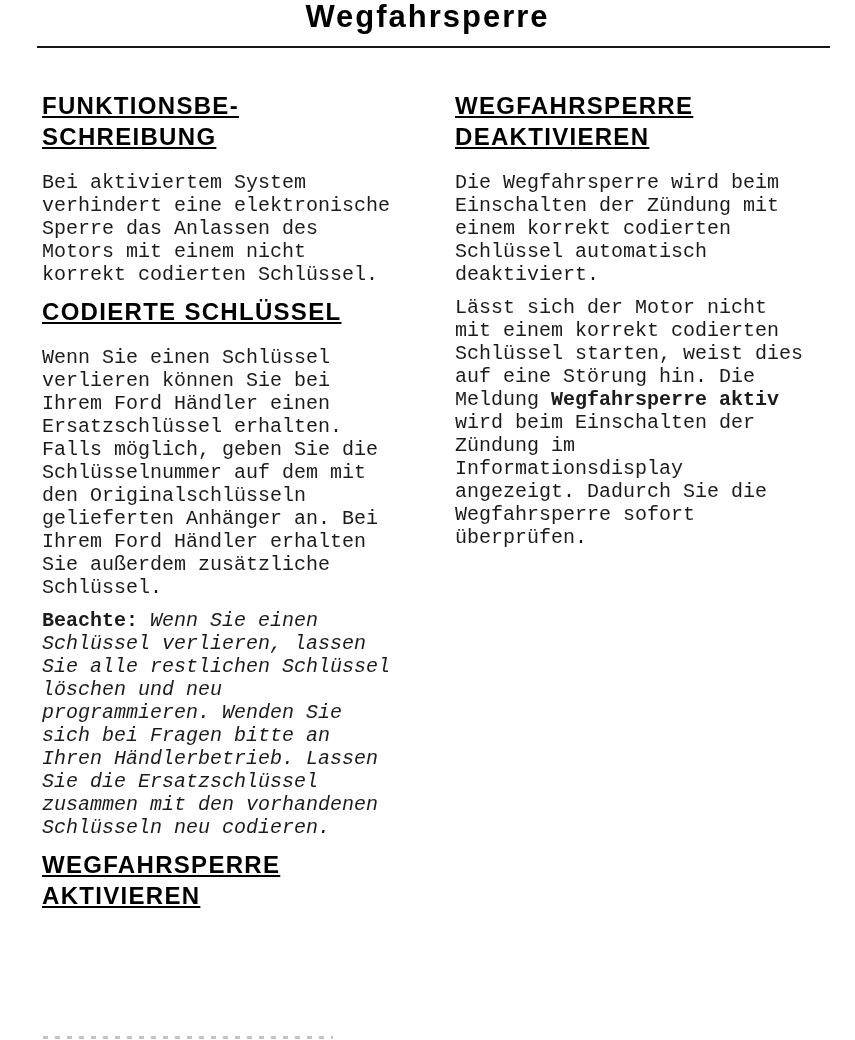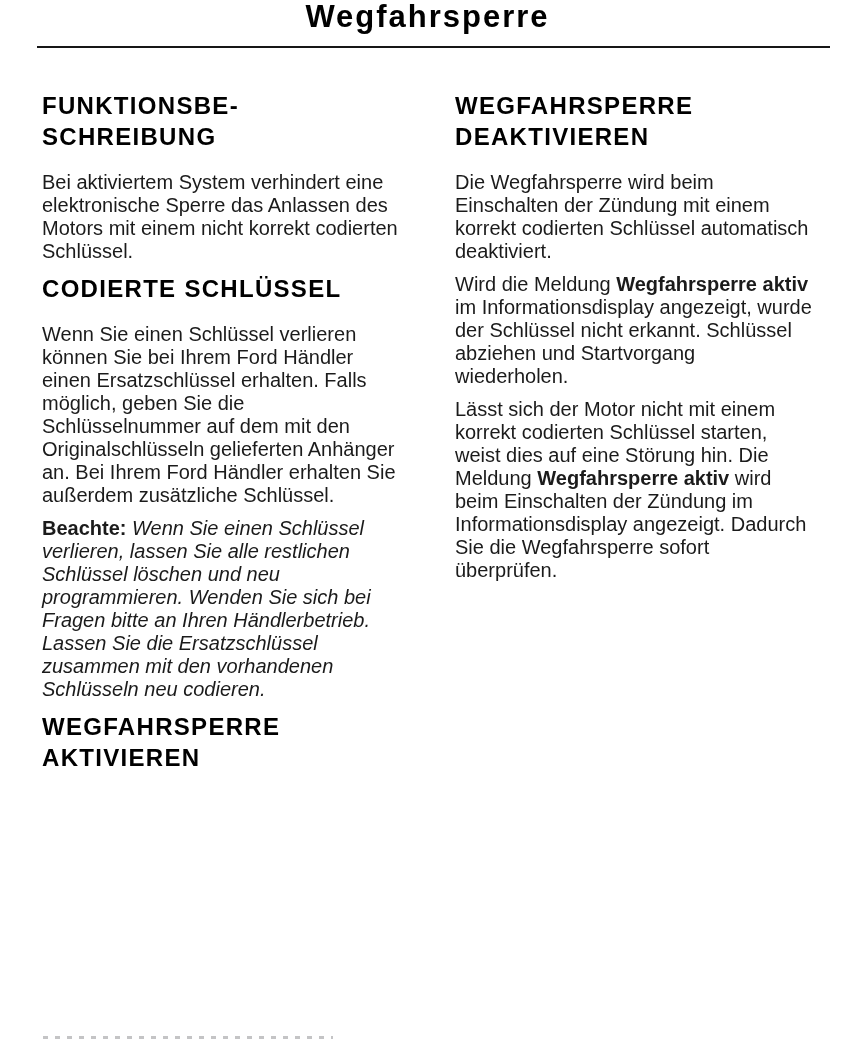--- a/index.html
+++ b/index.html
@@ -45,26 +45,28 @@
   .section { margin-top: 0; }
   .section:first-child { margin-top: 0; }
   h2.section-heading {
     margin: 0 0 19px 0;
     font-size: 24px;
     line-height: 31px;
     font-weight: 700;
     letter-spacing: 1.3px;
     color: #000000;
     white-space: pre-line;
+    text-decoration: underline;
   }
   p.paragraph {
     margin: 0 0 10px 0;
     font-size: 20px;
     line-height: 23px;
     letter-spacing: 0;
+    font-family: Liberation Mono, monospace;
   }
   .bold { font-weight: 700; }
   .italic { font-style: italic; }
   .clipped-text-fragment {
     position: absolute;
     left: 43px;
     top: 1036px;
     width: 290px;
     height: 3px;
     background: repeating-linear-gradient(90deg,
@@ -96,19 +98,18 @@
       <section class="section">
         <h2 class="section-heading">WEGFAHRSPERRE
 AKTIVIEREN</h2>
       </section>
     </div>
   <div class="column">
       <section class="section">
         <h2 class="section-heading">WEGFAHRSPERRE
 DEAKTIVIEREN</h2>
         <p class="paragraph"><span>Die Wegfahrsperre wird beim Einschalten der Zündung mit einem korrekt codierten Schlüssel automatisch deaktiviert.</span></p>
-        <p class="paragraph"><span>Wird die Meldung </span><span class="bold">Wegfahrsperre aktiv</span><span> im Informationsdisplay angezeigt, wurde der Schlüssel nicht erkannt. Schlüssel abziehen und Startvorgang wiederholen.</span></p>
         <p class="paragraph"><span>Lässt sich der Motor nicht mit einem korrekt codierten Schlüssel starten, weist dies auf eine Störung hin. Die Meldung </span><span class="bold">Wegfahrsperre aktiv</span><span> wird beim Einschalten der Zündung im Informationsdisplay angezeigt. Dadurch Sie die Wegfahrsperre sofort überprüfen.</span></p>
       </section>
     </div>
 </main>
 
 <div class="clipped-text-fragment"></div>
 
 </body></html>

